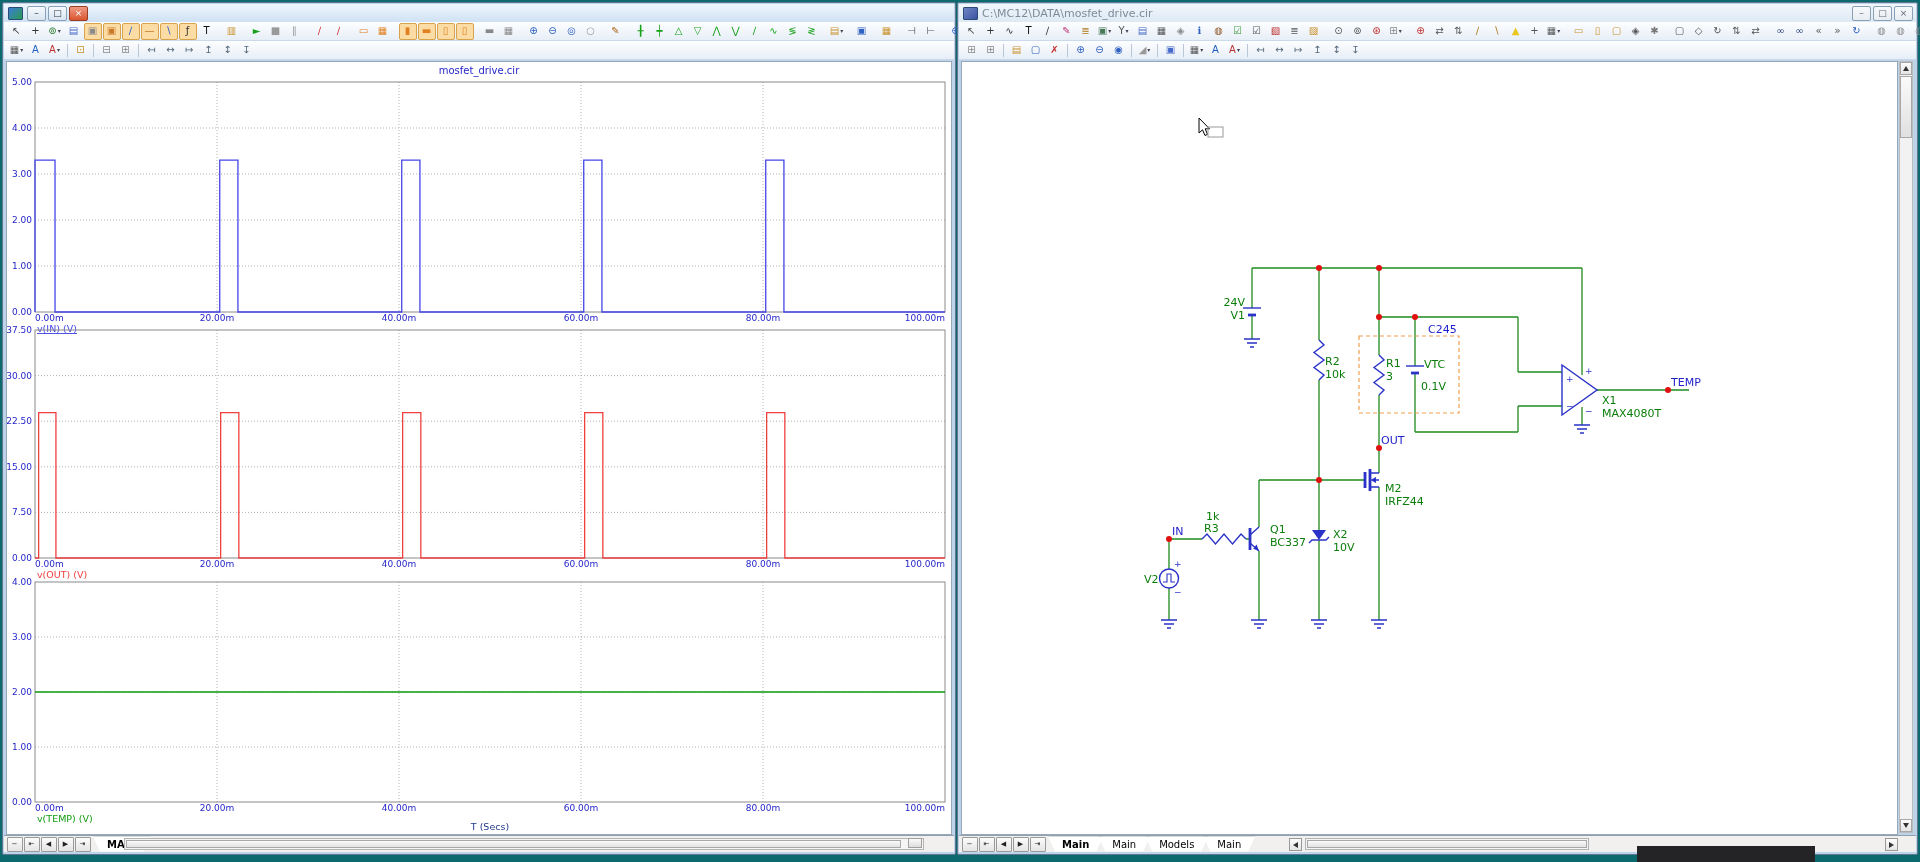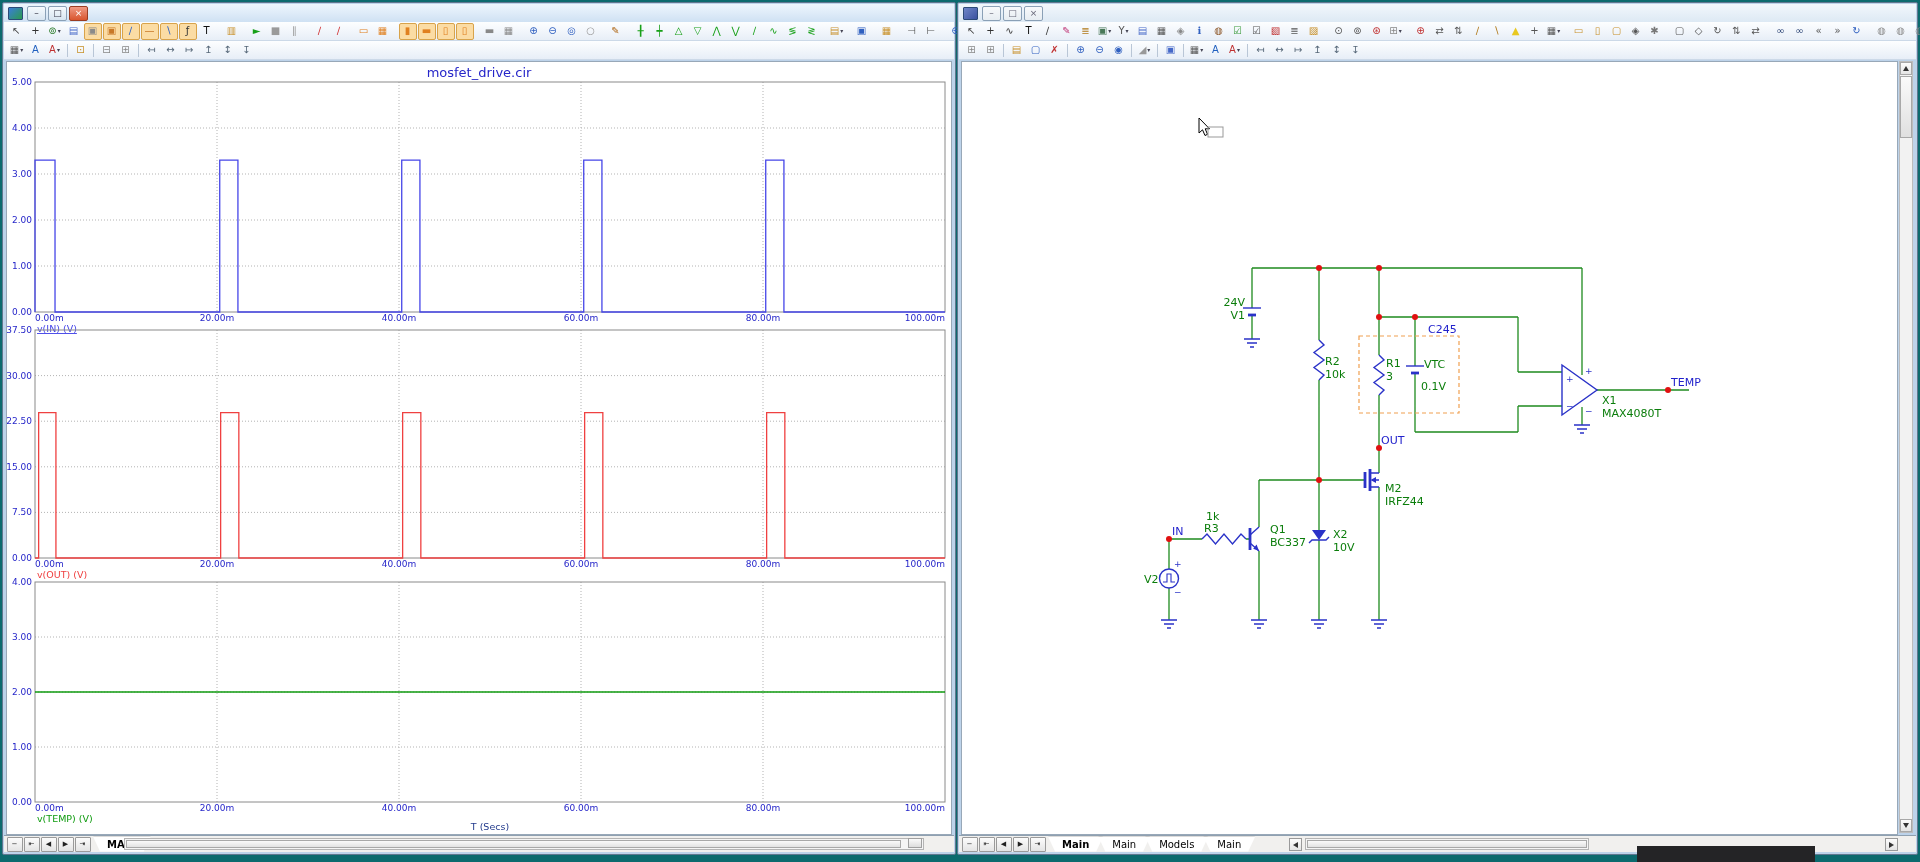--- a/index.html
+++ b/index.html
@@ -44,21 +44,21 @@
   .varrow{position:absolute;left:0;right:0;height:13px;background:linear-gradient(#fcfcfc,#e4e4e4);border:1px solid #a8a8a8;
     box-sizing:border-box;display:flex;align-items:center;justify-content:center;}
   .vthumb{position:absolute;left:0;right:0;top:14px;height:62px;background:linear-gradient(#fafafa,#e0e0e0);border:1px solid #a8a8a8;box-sizing:border-box;}
   
   .grid{stroke:#b3b3b3;stroke-dasharray:1 2;fill:none;stroke-width:1;}
   .frame{fill:none;stroke:#8a8a8a;stroke-width:1;}
   .trace{fill:none;stroke-width:1.3;}
   .tick{font-size:9px;fill:#2626c9;}
   .tracelabel{font-size:9.5px;}
   .xlabel{font-size:9.5px;fill:#223a8c;}
-  #plot-title{position:absolute;top:3px;left:0;width:100%;text-align:center;font-size:13px;color:#2626c9;}
+  #plot-title{position:absolute;top:3px;left:0;width:100%;text-align:center;font-size:10px;color:#2626c9;}
   
   .w{stroke:#1f8b1f;fill:none;stroke-width:1.3;}
   .c{stroke:#2a32c8;fill:none;stroke-width:1.4;}
   .cth{stroke:#2a32c8;fill:none;stroke-width:2.8;}
   .cf{fill:#2a32c8;stroke:none;}
   .gtxt{font-size:11px;fill:#0a7d0a;}
   .btxt{font-size:11px;fill:#2222cc;}
   .stxt{font-size:9px;fill:#2a32c8;}
   .dot{fill:#e01010;stroke:none;}
   .dashbox{fill:none;stroke:#f0a050;stroke-width:1.2;stroke-dasharray:4 3;}
@@ -372,20 +372,21 @@
     <span class="htrack" style="left:120px;right:30px;">
       <span class="hthumb" style="left:1px;right:22px;"></span>
     </span>
     <span class="grip" style="right:32px;"></span>
   </div>
 </div>
 
 <div class="window" id="win-right" style="left:957px;top:2px;width:961px;height:853px;">
   <div class="titlebar inactive">
     <span class="winicon" style="background:linear-gradient(135deg,#6f86c8,#3b52a0);"></span>
+    <span class="wtitle">C:\MC12\DATA\mosfet_drive.cir</span>
     <span class="wbtns">
       <span class="wbtn pale">
           <span>–</span>
         </span>
       <span class="wbtn pale">
           <span>□</span>
         </span>
       <span class="wbtn pale">
           <span>×</span>
         </span>

